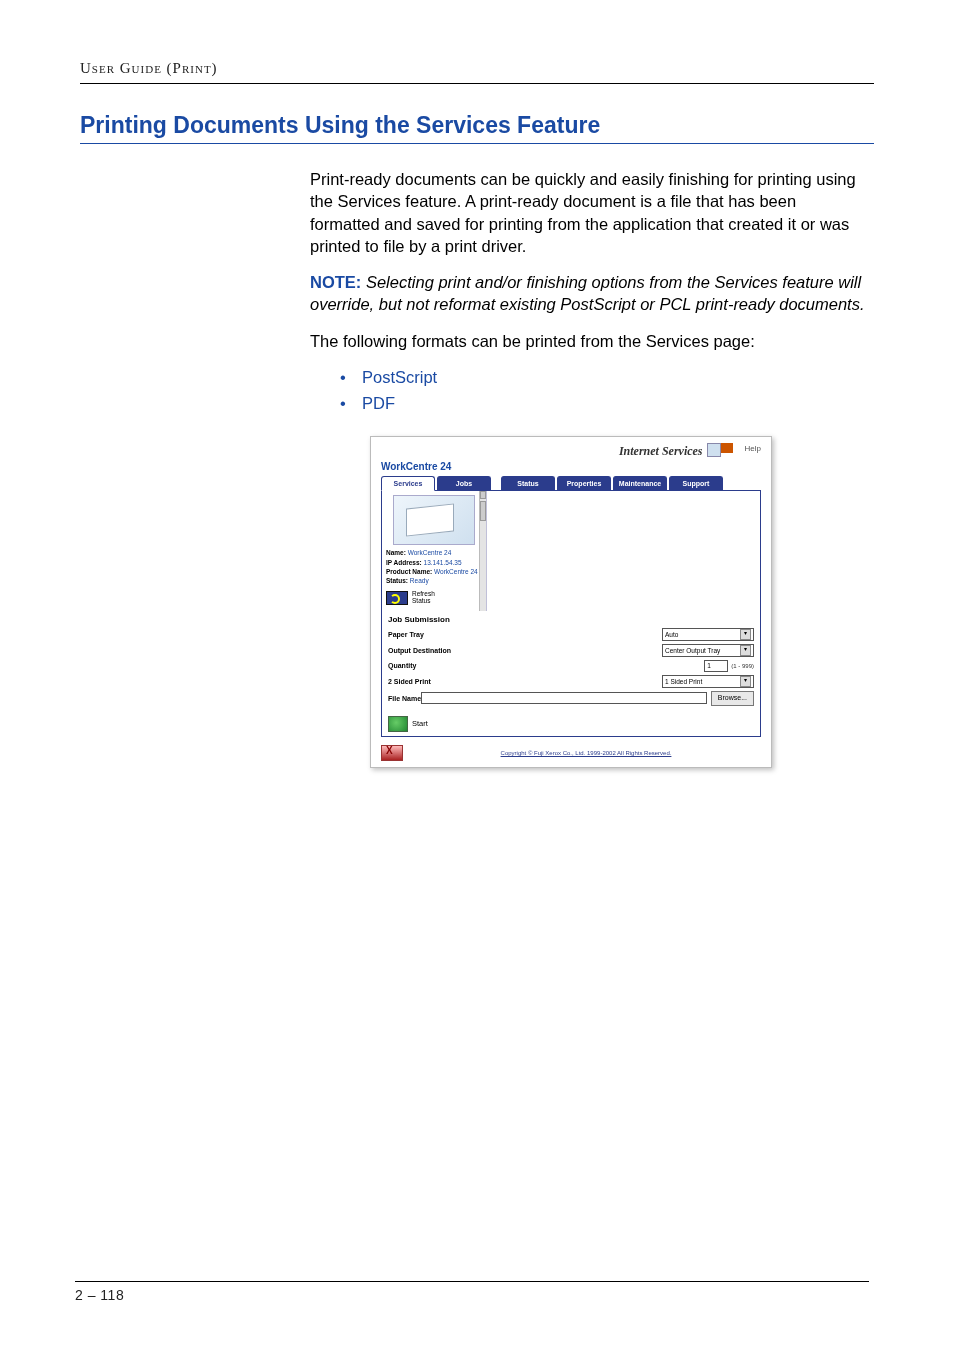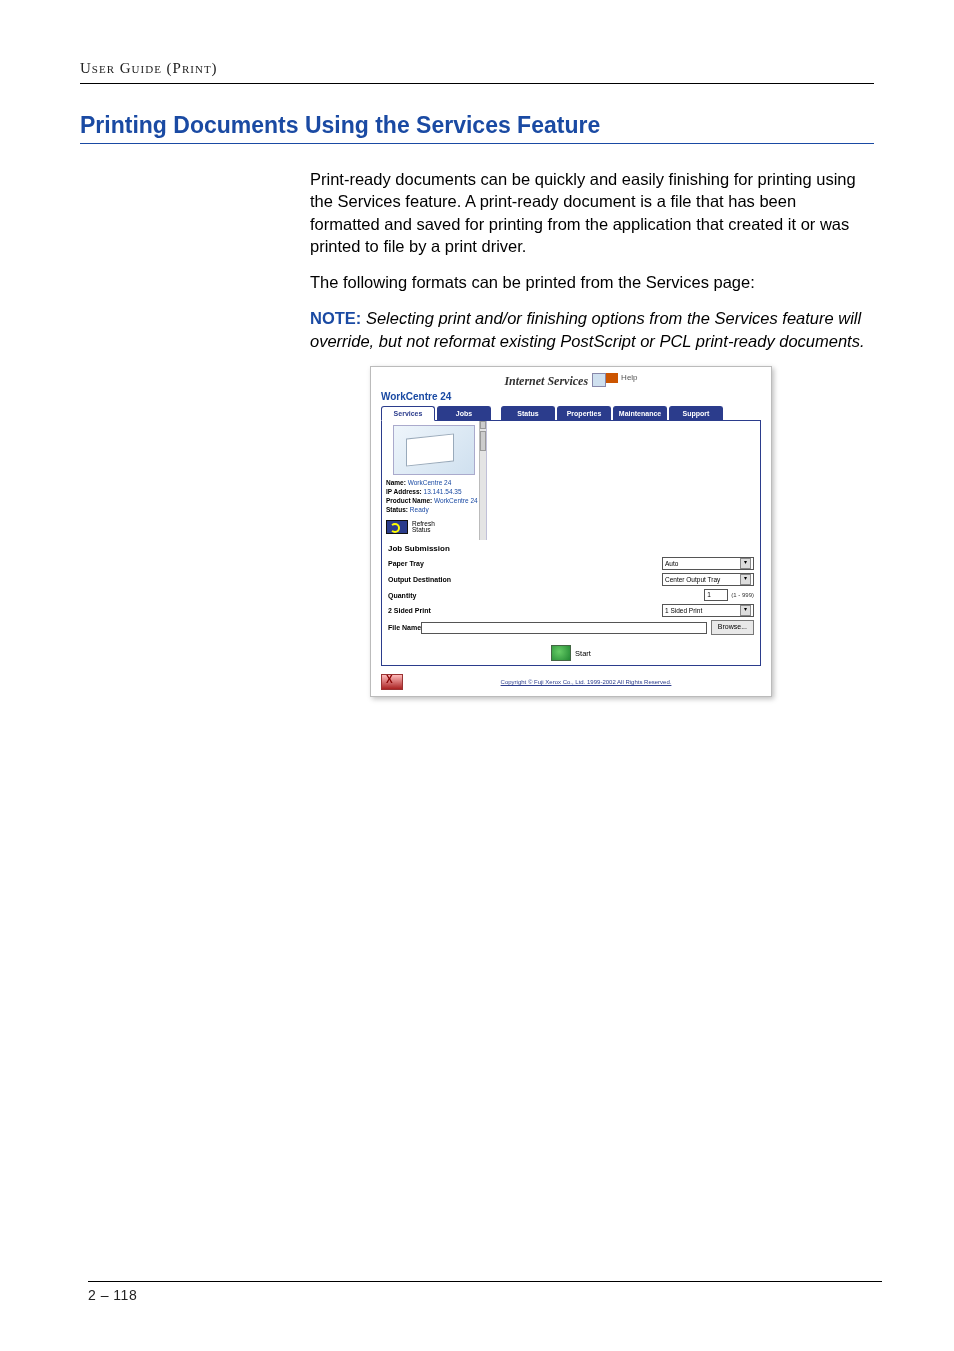--- a/index.html
+++ b/index.html
@@ -73,21 +73,21 @@
     margin-left: 290px;
     width: 400px;
     border: 1px solid #bbb;
     box-shadow: 2px 2px 5px rgba(0,0,0,.25);
     font-size: 8px;
     background: #fff;
     position: relative;
   }
   .shot-header {
     display: flex;
-    justify-content: center;
+    justify-content: flex-end;
     align-items: flex-start;
     padding: 6px 10px 2px 10px;
   }
   .shot-title {
     font-family: "Times New Roman", serif;
     font-style: italic;
     font-size: 12px;
     font-weight: bold;
     color: #333;
   }
@@ -98,21 +98,21 @@
     vertical-align:-2px;margin-left:4px;
   }
   .shot-sub {
     color:#1a4aa3;
     font-weight:bold;
     font-size:10px;
     padding:0 10px 4px 10px;
   }
   .shot-help {
     font-size:8px;color:#555;
-    display:flex;align-items:center;gap:3px;
+    display:flex;align-items:center;gap:12px;
   }
   .shot-help .hicon{
     width:12px;height:10px;background:#c50;display:inline-block;
   }
   .tabrow {
     display:flex;
     padding:0 10px;
     gap:0;
     height:14px;
   }
@@ -218,21 +218,21 @@
   }
   .qty .range{font-size:6px;color:#333;}
   .fileinp{
     flex:1;height:10px;border:1px solid #555;background:#fff;margin-right:4px;
   }
   .browse{
     height:13px;padding:0 6px;border:1px solid #777;background:#e8e8e8;
     font-size:7px;line-height:12px;
   }
   .startwrap{
-    display:flex;justify-content:center;margin-top:10px;
+    display:flex;justify-content:flex-start;margin-top:10px;
   }
   .startbtn{
     display:flex;align-items:center;gap:4px;
   }
   .startbtn .sic{
     width:18px;height:14px;
     background:radial-gradient(circle at 40% 40%, #6c6, #283);
     border:1px solid #464;
   }
   .startbtn .slab{font-size:7.5px;color:#000;}
@@ -247,21 +247,21 @@
     border:1px solid #933;
     position:relative;
   }
   .xerox::after{content:"X";position:absolute;left:4px;top:-1px;color:#800;font-size:10px;font-weight:bold;}
   .cpline{
     flex:1;text-align:center;font-size:6px;color:#2b3c8c;text-decoration:underline;
   }
   
   .pfoot{
     position:absolute;
-    left:88px;
+    left:75px;
     bottom:48px;
     font-size:14px;
     color:#222;
     letter-spacing:.5px;
   }
   .pfoot .rule{
     position:absolute;left:0;right:-714px;top:-6px;height:1px;background:#000;
     width:794px;
   }
 </style>
@@ -269,29 +269,33 @@
 <body>
 
 <div class="page">
 
   <div class="running-head">User Guide (Print)</div>
 
   <h2 class="section-title">Printing Documents Using the Services Feature</h2>
 
   <div class="body-col">
     <p>Print-ready documents can be quickly and easily finishing for printing using the Services feature. A print-ready document is a file that has been formatted and saved for printing from the application that created it or was printed to file by a print driver.</p>
-
-    <p>The following formats can be printed from the Services page:</p>
 
     <p>
       <span class="note-leader">NOTE:</span>
       <span class="note-body"> </span>
       <span class="note-body">Selecting print and/or finishing options from the Services feature will override, but not reformat existing PostScript or PCL print-ready documents.</span>
     </p>
 
+    <p>The following formats can be printed from the Services page:</p>
+
+    <ul class="formats">
+      <li>PostScript</li>
+      <li>PDF</li>
+    </ul>
   </div>
 
   <div class="shot">
 
     <div class="shot-header">
       <div>
         <span class="shot-title">
           <span>Internet Services</span><span class="globe"></span>
         </span>
       </div>

